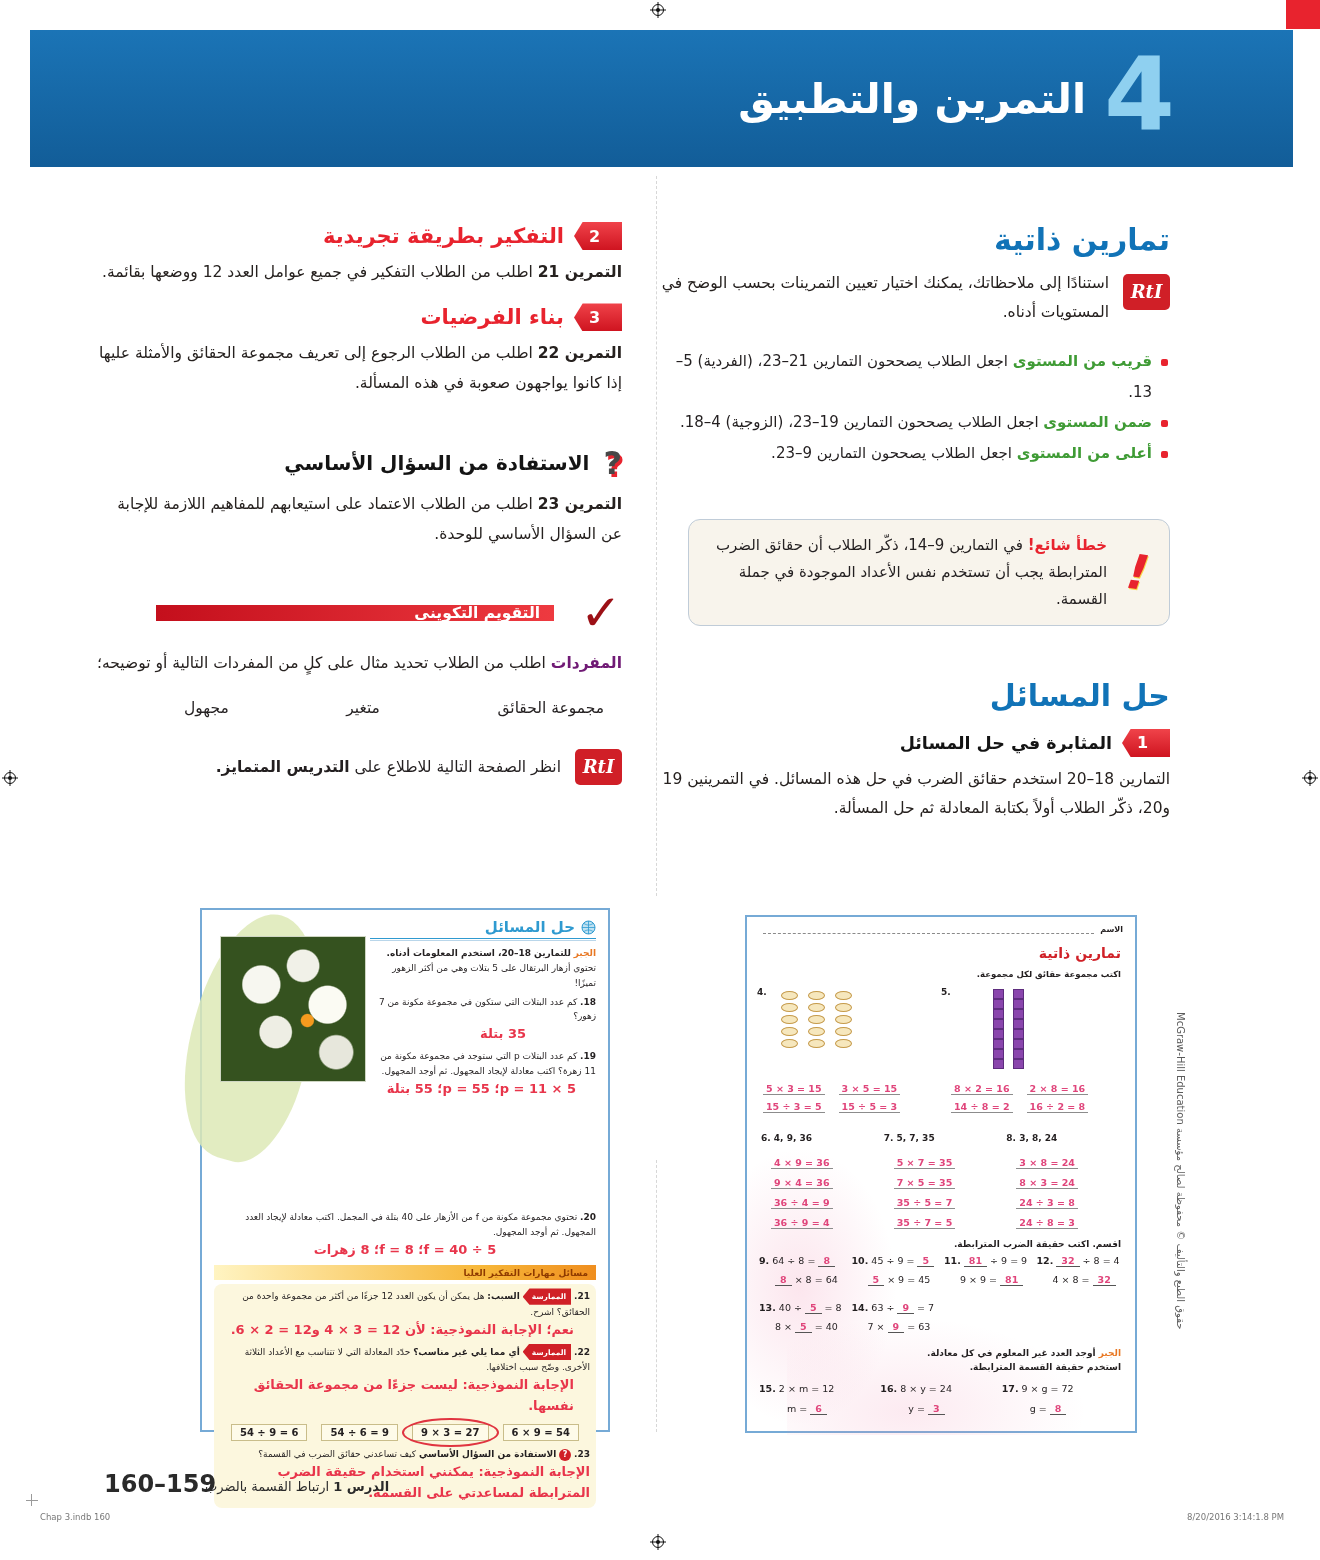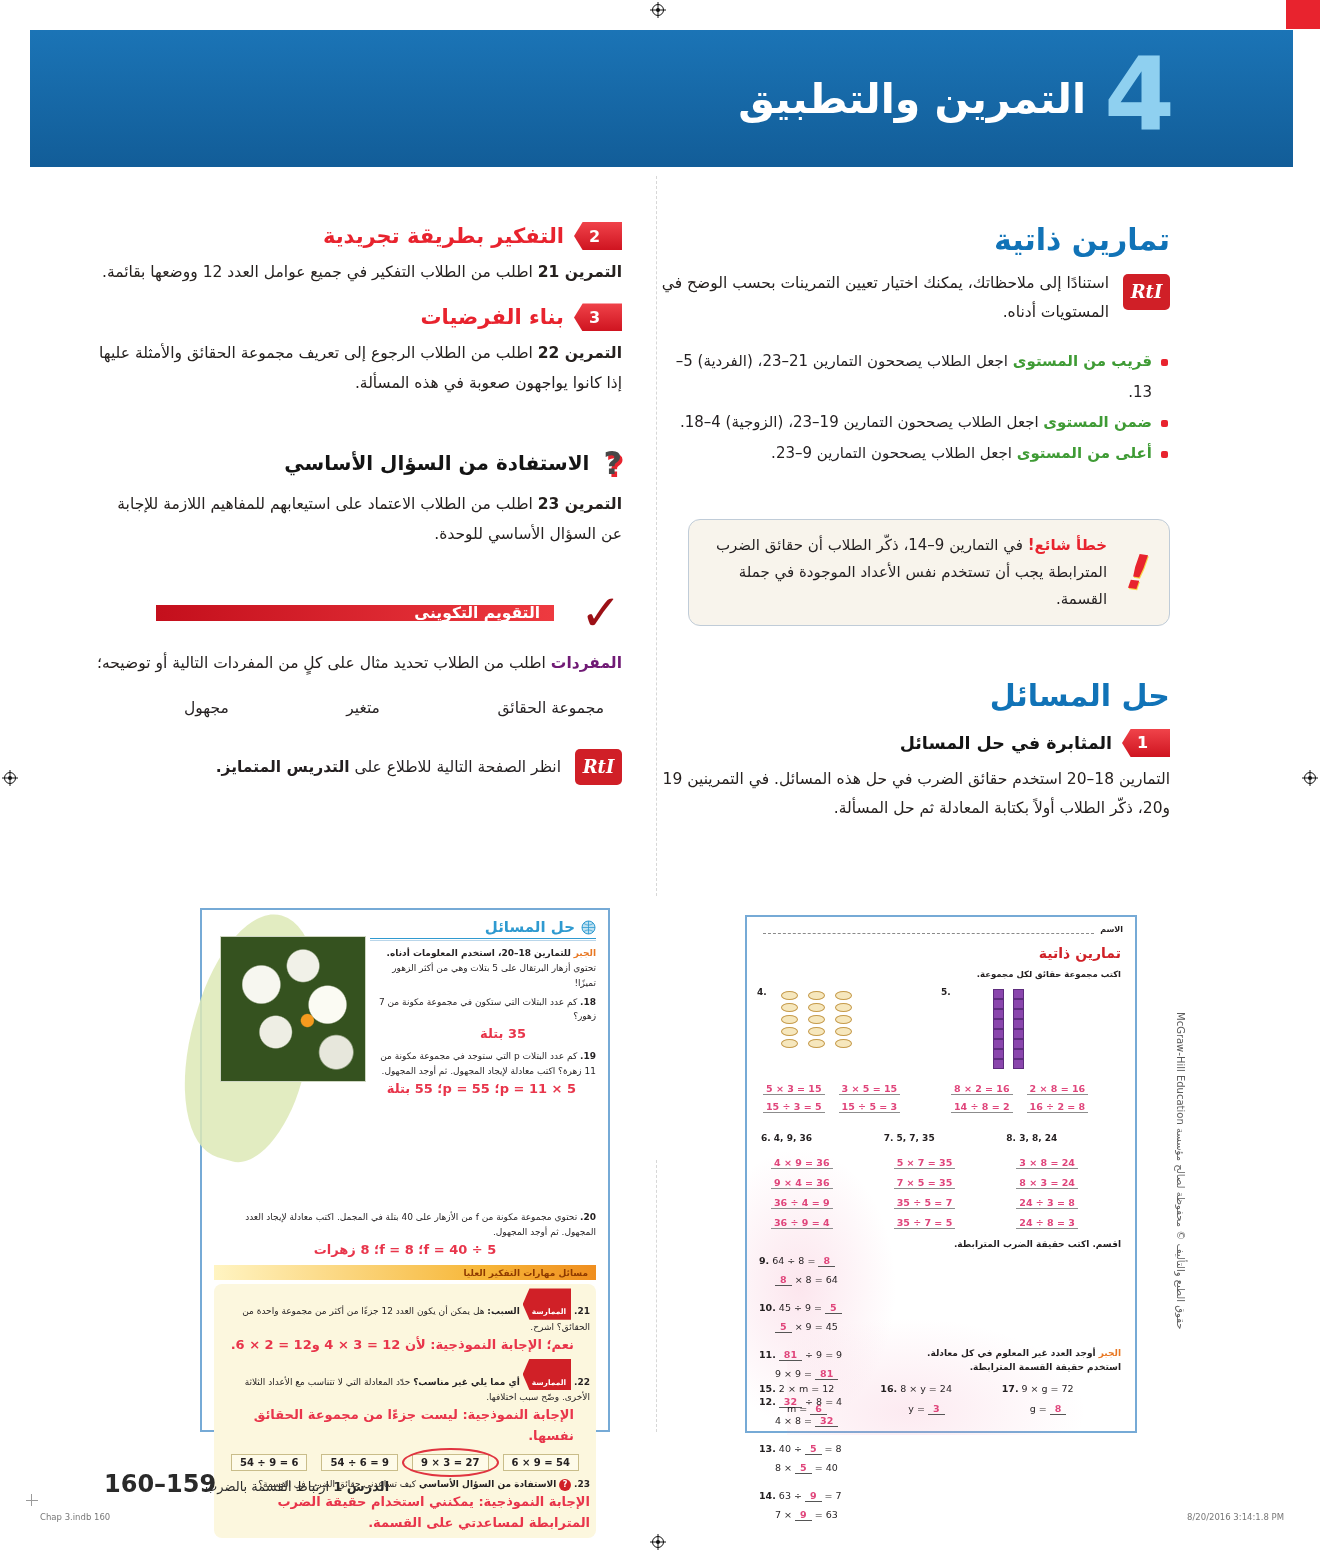--- a/index.html
+++ b/index.html
@@ -62,21 +62,21 @@
     radial-gradient(circle at 30% 34%,#f0b52a 0 3%,rgba(0,0,0,0) 4%),
     #35521f}
   .wbl-head{position:absolute;right:12px;top:8px;width:226px;text-align:right}
   .wbl-title-row{display:flex;direction:rtl;align-items:center;gap:6px;margin-bottom:2px}
   .wbl-title{color:#2f9ad0;font-weight:bold;font-size:15px}
   .hr{border-top:1.5px solid #2f9ad0;margin:1px 0}
   .hr2{border-top:1px solid #b9d6ea;margin-bottom:5px}
   .wbl-lower{position:absolute;left:12px;right:12px;top:300px;text-align:right}
   .hot{height:15px;background:linear-gradient(90deg,#fff4c2,#f7b739 70%,#ef8e1f);display:flex;direction:rtl;align-items:center;padding:0 8px;font-size:9px;font-weight:bold;color:#8e3a00;margin:5px 0 4px}
   .hot-section{background:#fcf7de;border-radius:8px;padding:4px 6px}
-  .ptag{display:inline-block;background:#d02027;color:#fff;font-size:7.5px;font-weight:bold;padding:18px 5px 1px 9px;clip-path:polygon(0 50%,14% 0,100% 0,100% 100%,14% 100%)}
+  .ptag{display:inline-block;background:#d02027;color:#fff;font-size:7.5px;font-weight:bold;padding:3px 5px 1px 9px;clip-path:polygon(0 50%,14% 0,100% 0,100% 100%,14% 100%)}
   .eqc{display:inline-block;width:12px;height:12px;background:#d02027;color:#fff;border-radius:50%;font-size:8px;font-weight:bold;text-align:center;line-height:12px}
   .eqboxes{display:flex;direction:rtl;justify-content:center;gap:14px;margin:8px 0 6px}
   .eqbox{direction:ltr;border:1px solid #c9bd8a;background:#fefbe9;padding:2px 8px;font-size:10px;font-weight:bold;position:relative;white-space:nowrap}
   .eqbox.circled::after{content:"";position:absolute;inset:-7px -11px;border:2px solid #e03440;border-radius:50%}
   .ind{padding-right:70px}
   
   .nameline{position:absolute;right:12px;left:16px;top:8px;display:flex;direction:rtl;align-items:flex-end;gap:6px;font-size:8px}
   .dotline{flex:1;border-bottom:1px dashed #8a8a8a;height:9px}
   .wbr-title{position:absolute;right:14px;top:28px;color:#d02027;font-weight:bold;font-size:14px}
   .wbr-instr{position:absolute;right:14px;top:52px;font-size:8.5px;font-weight:bold}
@@ -90,21 +90,21 @@
   .tower{display:flex;flex-direction:column}
   .cube{width:11px;height:10px;background:#8a46ad;border:1px solid #5e2d7e}
   .eqgrid{position:absolute;display:grid;grid-template-columns:auto auto;gap:6px 14px;direction:ltr}
   .eq4{left:16px;top:166px}
   .eq5{left:204px;top:166px}
   .pink{color:#e0457b;font-weight:bold;font-size:9.5px;border-bottom:1px solid #8c8c8c;padding:0 3px;direction:ltr;display:inline-block;white-space:nowrap}
   .sets{position:absolute;left:14px;right:14px;top:216px;display:grid;grid-template-columns:1fr 1fr 1fr;direction:ltr;gap:0 8px}
   .set .lbl{font-size:9px;font-weight:bold;margin-bottom:8px;direction:ltr}
   .set .pink{display:inline-block;margin:2px 0 2px 10px}
   .divlbl{position:absolute;right:14px;top:322px;font-size:9px;font-weight:bold}
-  .divgrid{position:absolute;left:12px;right:12px;top:338px;display:grid;grid-template-columns:1fr;gap:16px 6px;direction:ltr;font-size:9.5px}
+  .divgrid{position:absolute;left:12px;right:12px;top:338px;display:grid;grid-template-columns:1fr 1fr 1fr 1fr;gap:16px 6px;direction:ltr;font-size:9.5px}
   .dcell{direction:ltr;white-space:nowrap}
   .dcell .n{font-weight:bold;margin-right:3px}
   .redans{color:#e0457b;font-weight:bold;border-bottom:1px solid #555;padding:0 5px;display:inline-block;min-width:12px;text-align:center}
   .dcell .l2{margin-top:7px;margin-left:16px}
   .alglbl{position:absolute;right:14px;top:430px;font-size:9px;font-weight:bold;text-align:right;line-height:1.55}
   .unkgrid{position:absolute;left:12px;right:12px;top:466px;display:grid;grid-template-columns:1fr 1fr 1fr;direction:ltr;font-size:9.5px}
   .ucell{direction:ltr;white-space:nowrap}
   .ucell .n{font-weight:bold;margin-right:3px}
   .ucell .l2{margin-top:9px;margin-left:28px}
   .wash{position:absolute;pointer-events:none}

